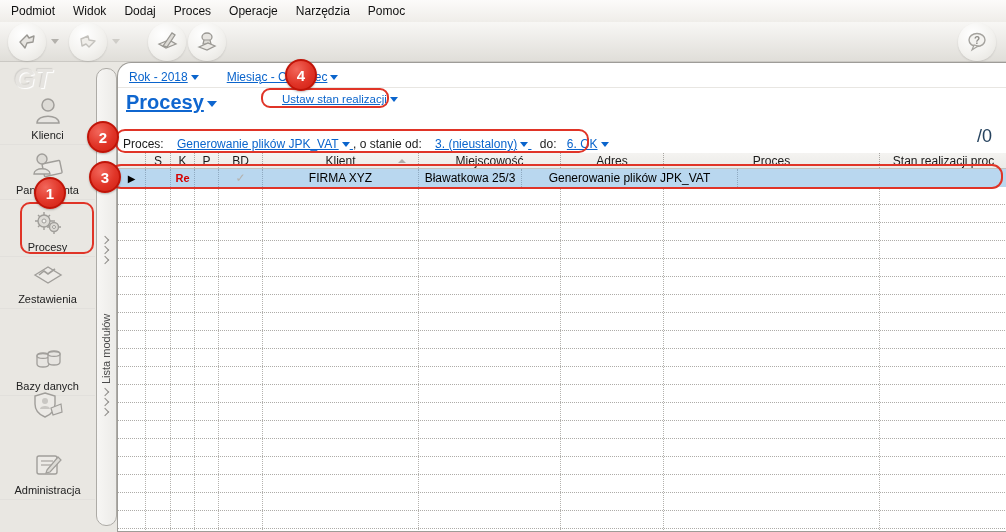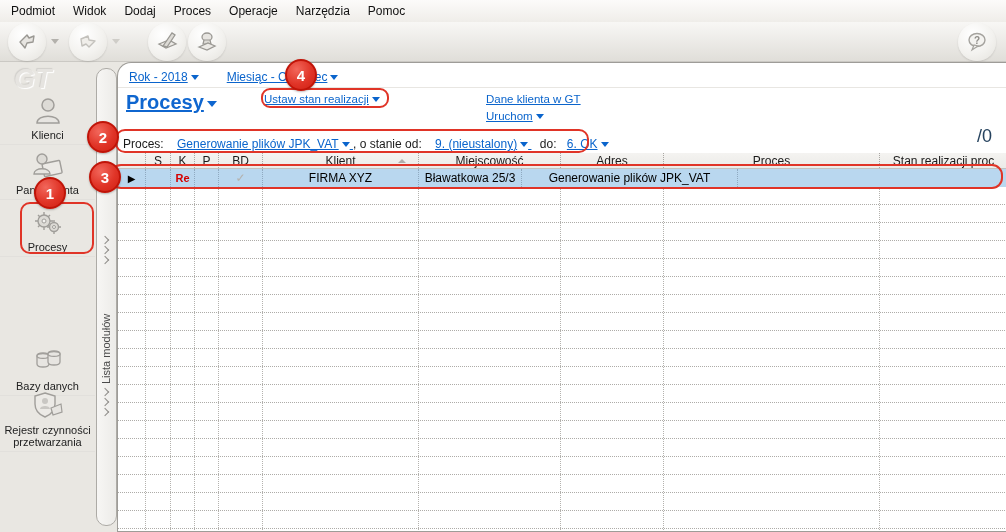--- a/index.html
+++ b/index.html
@@ -77,21 +77,21 @@
   }
   .link { color:#0a64cc; text-decoration:underline; cursor:pointer; white-space:nowrap; }
   .period-row { position:absolute; left:11px; top:7px; font-size:12px; display:flex; gap:28px; }
   .panel-divider { position:absolute; left:0; top:24px; width:889px; height:1px; background:#e8e6e2; }
   .page-title {
     position:absolute; left:8px; top:28px;
     font-size:20px; font-weight:bold; color:#0f66cf; cursor:pointer;
   }
   .page-title .t-text { text-decoration:underline; }
   .actions { position:absolute; top:30px; font-size:11.5px; display:flex; flex-direction:column; gap:5px; }
-  .actions-1 { left:146px;gap:44px; } .actions-2 { left:281px; } .actions-3 { left:368px; }
+  .actions-1 { left:164px;gap:44px; } .actions-2 { left:281px; } .actions-3 { left:368px; }
   .filter-row {
     position:absolute; left:5px; top:73px; height:16px; line-height:16px;
     font-size:12px; white-space:nowrap;
   }
   .filter-row .gap { display:inline-block; width:10px; }
   .counter {
     position:absolute; right:14px; top:63px;
     font-size:18px; color:#25425e;
   }
   
@@ -221,20 +221,29 @@
           <circle cx="23" cy="20" r="4.5"></circle>
           <path d="M23 13 V15 M23 25 V27 M16 20 H18 M28 20 H30" fill="none"></path>
         </g>
         <circle cx="13" cy="14" r="2" fill="#f4f3f0" stroke="#a09e9a"></circle>
         <circle cx="23" cy="20" r="1.5" fill="#f4f3f0" stroke="#a09e9a"></circle>
       </svg>
     </span>
     <span class="sb-label">Procesy</span>
   </div>
 
+  <div class="sb-item" style="top:197px">
+    <span class="sb-icon">
+      <svg width="34" height="32" viewBox="0 0 34 32">
+        <path d="M4 16 L17 8 L30 16 L17 24 Z" fill="#eceae6" stroke="#a09e9a" stroke-width="1.4"></path>
+        <path d="M8 16 L13 12 L17 15 L24 10" fill="none" stroke="#a09e9a" stroke-width="1.6"></path>
+      </svg>
+    </span>
+    <span class="sb-label">Zestawienia</span>
+  </div>
 
 
   <div class="sb-item" style="top:284px">
     <span class="sb-icon">
       <svg width="34" height="30" viewBox="0 0 34 30">
         <g fill="#e7e5e1" stroke="#a09e9a" stroke-width="1.3">
           <path d="M6 10 C6 6 18 6 18 10 V18 C18 22 6 22 6 18 Z"></path>
           <ellipse cx="12" cy="10" rx="6" ry="2.4"></ellipse>
           <path d="M17 8 C17 4 29 4 29 8 V16 C29 20 17 20 17 16 Z"></path>
           <ellipse cx="23" cy="8" rx="6" ry="2.4"></ellipse>
@@ -246,23 +255,32 @@
 
   <div class="sb-item" style="top:328px">
     <span class="sb-icon">
       <svg width="34" height="30" viewBox="0 0 34 30">
         <path d="M14 3 L24 6 V14 C24 21 19 25 14 27 C9 25 4 21 4 14 V6 Z" fill="#eceae6" stroke="#a09e9a" stroke-width="1.4"></path>
         <circle cx="14" cy="11" r="3" fill="#c9c7c3"></circle>
         <path d="M9 19 C9 15 19 15 19 19 Z" fill="#c9c7c3"></path>
         <path d="M20 18 L30 14 L31 22 L22 25 Z" fill="#e7e5e1" stroke="#a09e9a" stroke-width="1.2"></path>
       </svg>
     </span>
-    <span class="sb-label">Rejestr czynności przetwarzania</span>
-  </div>
-
+  </div>
+
+  <div class="sb-item" style="top:388px">
+    <span class="sb-icon">
+      <svg width="34" height="30" viewBox="0 0 34 30">
+        <rect x="6" y="6" width="20" height="18" rx="2" fill="#eceae6" stroke="#a09e9a" stroke-width="1.4"></rect>
+        <path d="M10 11 H22 M10 15 H20" stroke="#b5b3af" stroke-width="1.3"></path>
+        <path d="M16 20 L27 7 L30 10 L19 22 L15 23 Z" fill="#dddbd6" stroke="#a09e9a" stroke-width="1.2"></path>
+      </svg>
+    </span>
+    <span class="sb-label">Administracja</span>
+  </div>
 </div>
 
 <div class="mod-strip">
   <div class="strip-chevrons" style="top:168px">
     <span class="chev"></span>
       <span class="chev"></span>
       <span class="chev"></span>
   </div>
   <div class="strip-label">Lista modułów</div>
   <div class="strip-chevrons" style="top:320px">
@@ -287,35 +305,29 @@
   <div class="page-title">
     <span class="t-text">Procesy</span><span class="dd-arrow" style="border-top-width:6px;border-left-width:5px;border-right-width:5px"></span>
   </div>
 
   <div class="actions actions-1">
     <span class="link">
       <span>Ustaw stan realizacji</span><span class="dd-arrow"></span>
     </span>
     <span class="link">Miesiąc procesów</span>
   </div>
-  <div class="actions actions-3">
-    <span class="link">Dane klienta w GT</span>
-    <span class="link">
-      <span>Uruchom</span><span class="dd-arrow"></span>
-    </span>
-  </div>
 
   <div class="filter-row">
     <span>Proces:</span><span class="gap"></span>
     <span class="link">
       <span>Generowanie plików JPK_VAT</span><span class="dd-arrow"></span>
     </span>
     <span>, o stanie od:</span><span class="gap"></span>
     <span class="link">
-      <span>9. (nieustalony)</span><span class="dd-arrow"></span>
+      <span>3. (nieustalony)</span><span class="dd-arrow"></span>
     </span>
     <span class="gap" style="width:5px"></span>
     <span>do:</span><span class="gap" style="width:7px"></span>
     <span class="link">
       <span>6. OK</span><span class="dd-arrow"></span>
     </span>
   </div>
 
   <div class="counter">/0</div>
 

